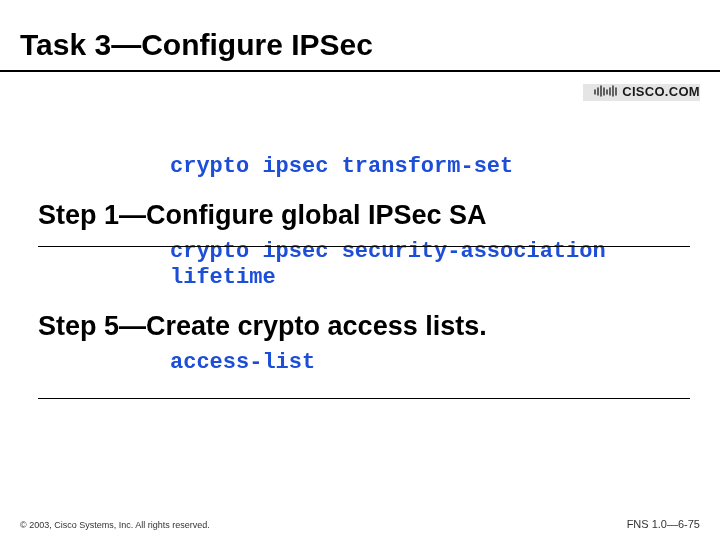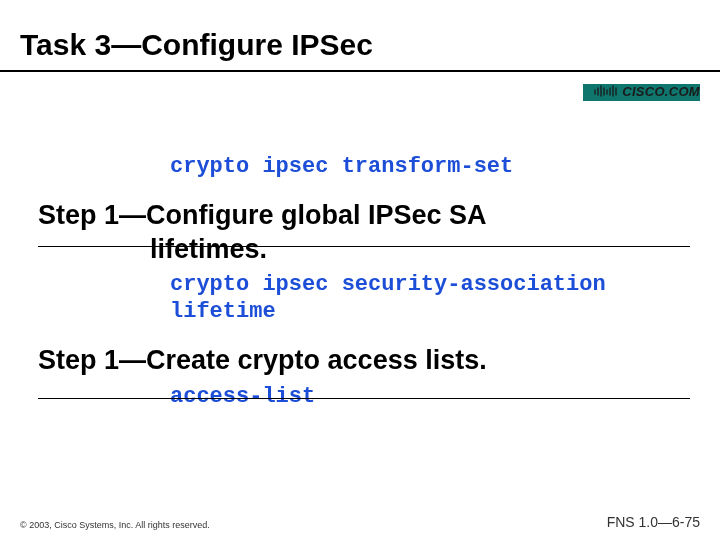--- a/index.html
+++ b/index.html
@@ -43,24 +43,23 @@
   }
   .rule-dashes svg {
     display: block;
   }
   .logo {
     position: absolute;
     right: 20px;
     top: 84px;
     font-size: 13px;
     font-weight: bold;
-    font-style: italic;
     letter-spacing: 0.3px;
     color: #1a1a1a;
-    background: #0f766e;
+    background: #e5e5e5;
     padding-left: 10px;
   }
   .logo .bars {
     display: inline-block;
     margin-right: 3px;
     vertical-align: middle;
   }
   .content {
     position: absolute;
     left: 38px;
@@ -98,21 +97,21 @@
     left: 20px;
     bottom: 10px;
     font-size: 9px;
     color: #333;
     text-align: right;
   }
   .footer-right {
     position: absolute;
     right: 20px;
     bottom: 10px;
-    font-size: 14px;
+    font-size: 11px;
     color: #333;
   }
 </style>
 </head>
 <body>
 
 <div class="slide">
 
   <div class="title">Task 3—Configure IPSec</div>
 
@@ -219,27 +218,26 @@
       </svg>
     </span><span>CISCO.COM</span>
   </div>
 
   <div class="content">
 
     <div class="cmd">crypto ipsec transform-set</div>
 
     <div class="step-title">
       <span>Step 1—Configure global IPSec SA</span>
-      <span class="indent2">lifetimes.</span>
     </div>
     <div class="cmd">crypto ipsec security-association
 lifetime</div>
 
     <div class="step-title">
-      <span>Step 1—Create crypto access lists.</span>
+      <span>Step 5—Create crypto access lists.</span>
     </div>
     <div class="cmd">access-list</div>
 
   </div>
 
   <div class="hr-thin" style="top:246px"></div>
   <div class="hr-thin" style="top:398px"></div>
 
   <div class="footer-left">© 2003, Cisco Systems, Inc. All rights reserved.</div>
   <div class="footer-right">FNS 1.0—6-75</div>

